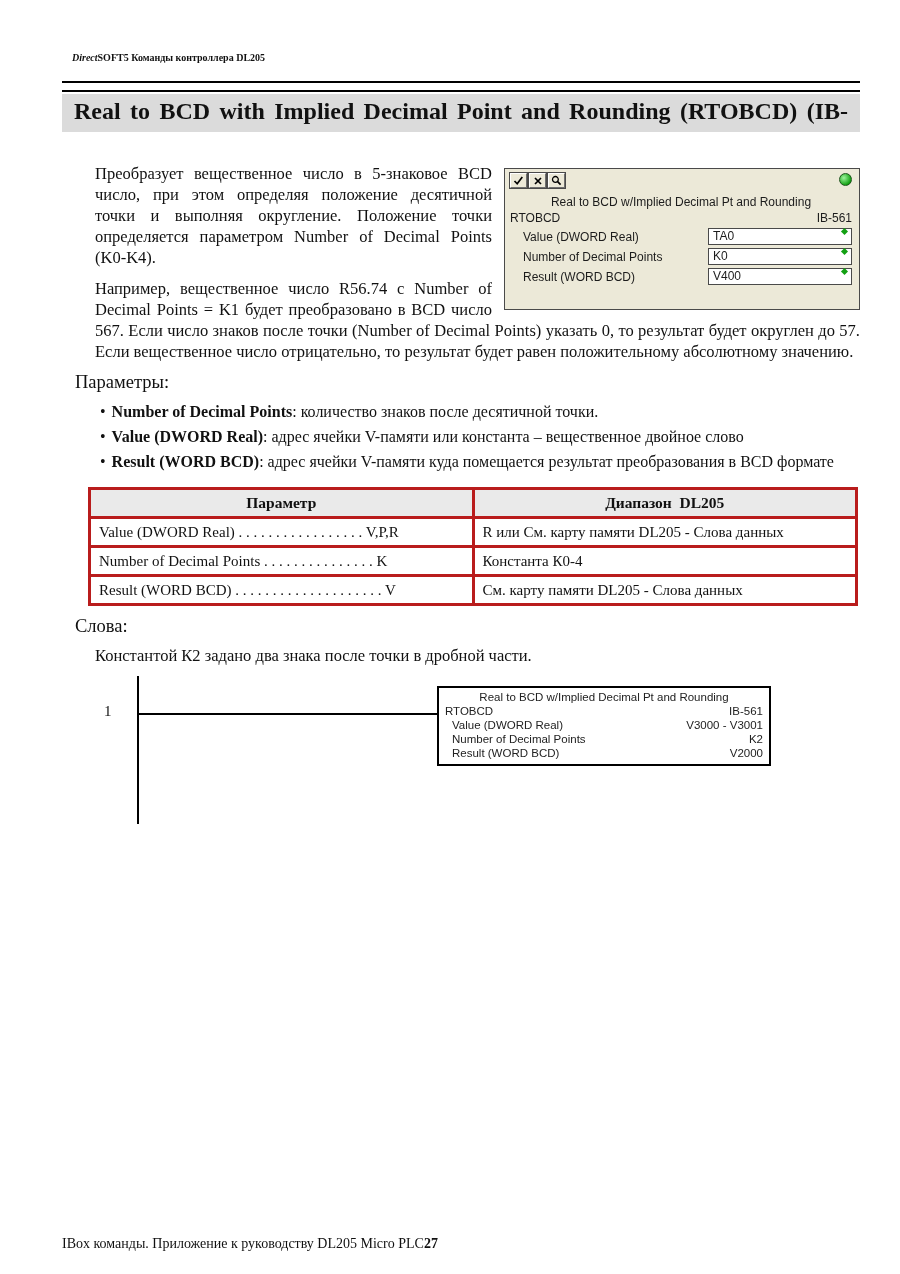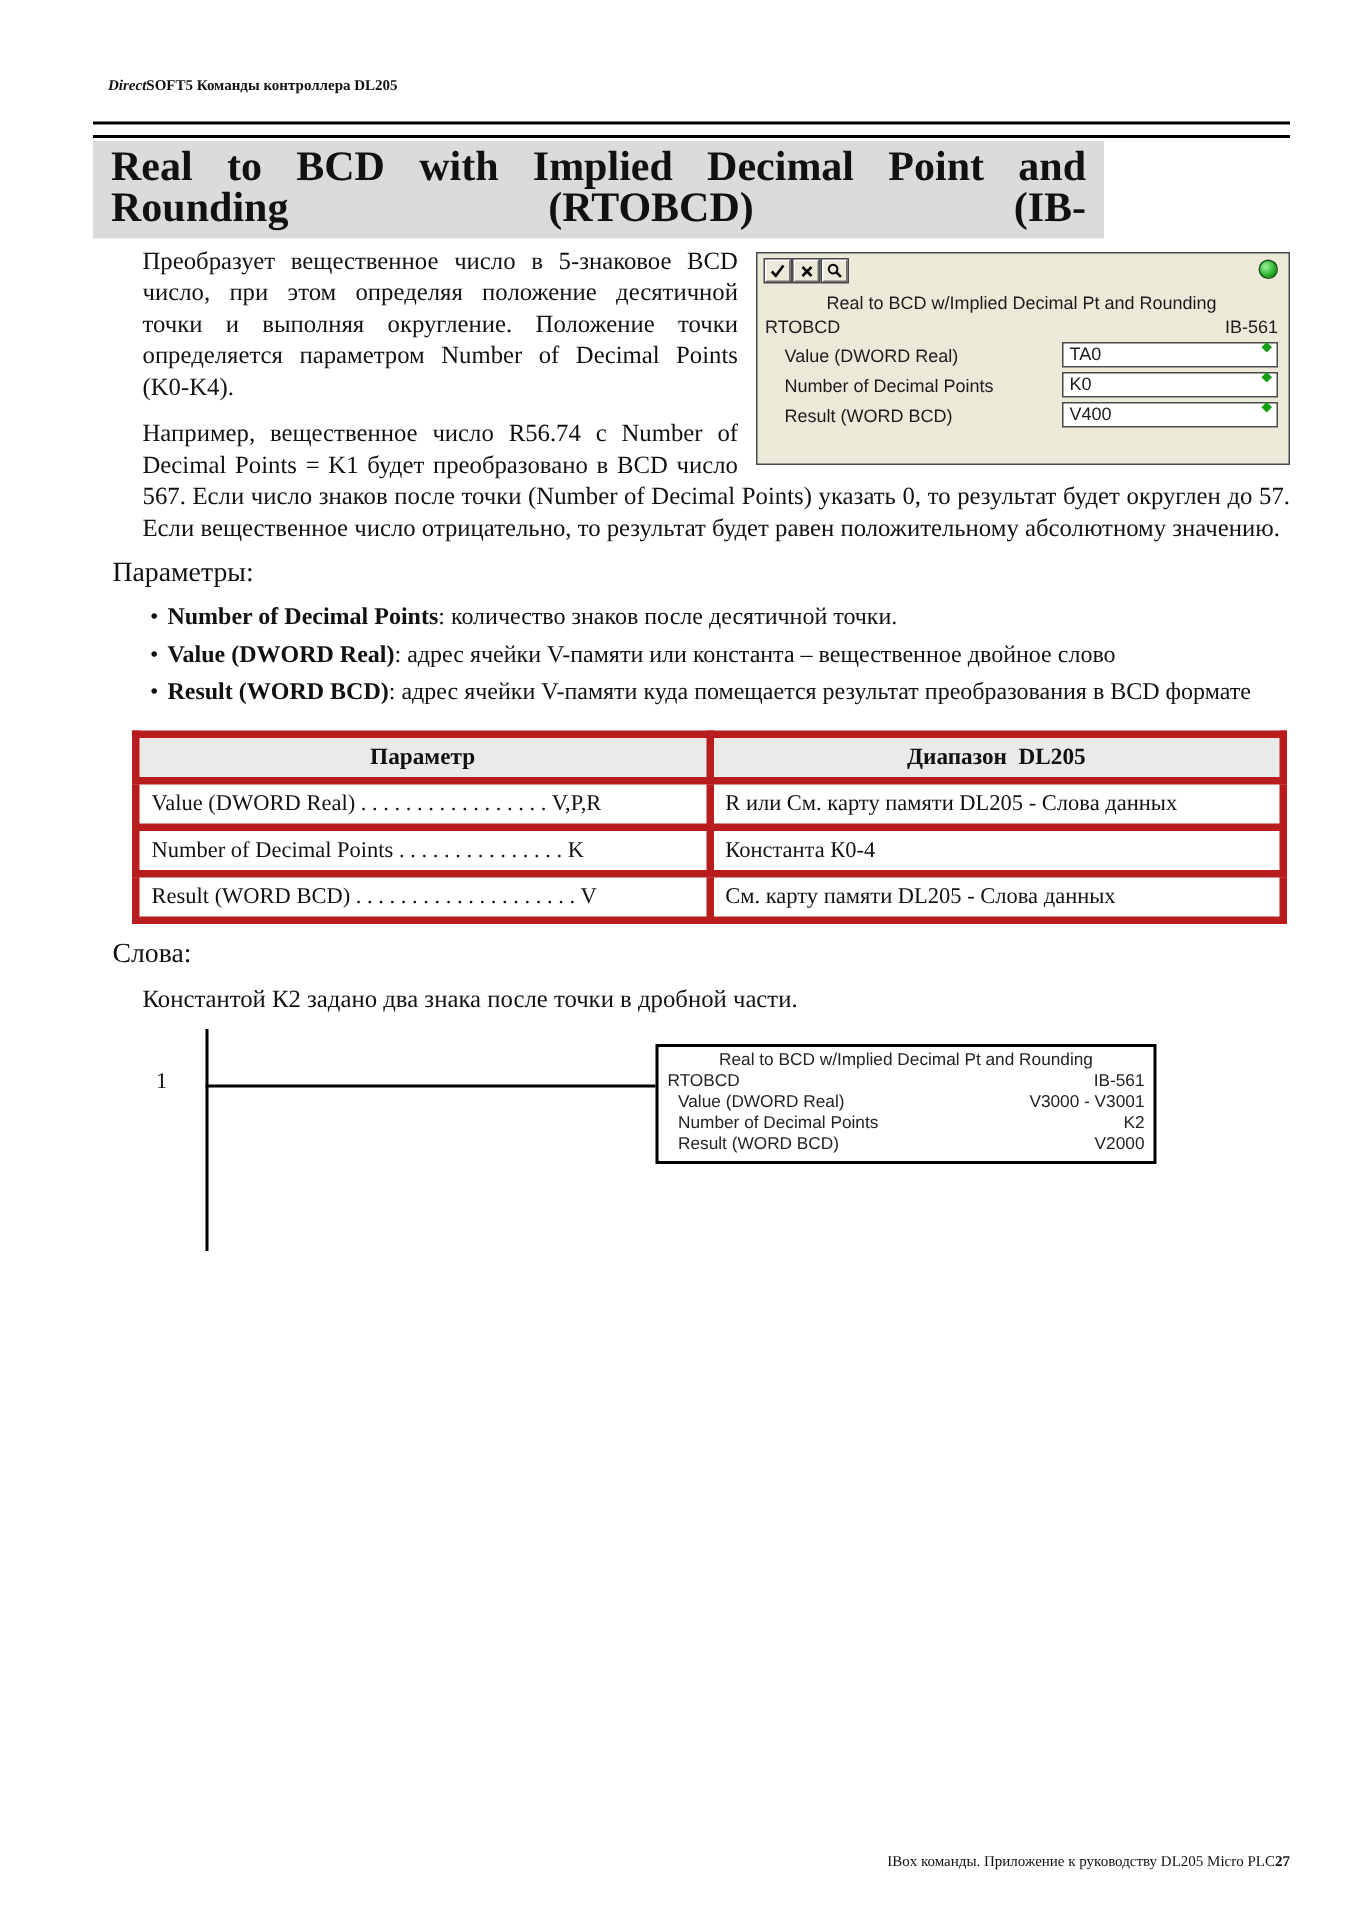--- a/index.html
+++ b/index.html
@@ -6,22 +6,22 @@
   body{
     width:900px;height:1274px;position:relative;background:#ffffff;
     font-family:"Liberation Serif", serif;color:#111;overflow:hidden;
   }
   
   .running-head{position:absolute;left:72px;top:52px;font-size:10px;font-weight:bold;}
   .rh-italic{font-style:italic;}
   .double-rule{position:absolute;left:62px;top:81px;width:798px;height:7px;
     border-top:2px solid #000;border-bottom:2px solid #000;}
   
-  .title-band{position:absolute;left:62px;top:94px;width:674px;box-sizing:border-box;
-    background:#dbdbdb;padding:4px 12px 7px 12px;font-size:28px;font-weight:bold;line-height:27px;}
+  .title-band{position:absolute;left:62px;top:94px;width:798px;box-sizing:border-box;
+    background:#dbdbdb;padding:4px 12px 7px 12px;font-size:24px;font-weight:bold;line-height:27px;}
   .title-line1{text-align:justify;text-align-last:justify;}
   
   .flow{position:absolute;left:62px;top:163px;width:798px;}
   .indented{padding-left:33px;}
   .para{font-size:16.5px;line-height:21px;text-align:justify;margin:0 0 10px 0;}
   
   .dlg{float:right;width:356px;height:142px;box-sizing:border-box;margin:5px 0 10px 12px;
     background:#ece9d8;border:1px solid #4a4a4a;padding:4px 7px 4px 5px;
     font-family:"Liberation Sans", sans-serif;font-size:12px;color:#1c1c1c;}
   .dlg-toolbar{display:flex;align-items:flex-start;height:19px;}
@@ -38,38 +38,38 @@
   .dlg-inputbox{flex:1;height:17px;box-sizing:border-box;border:1px solid #4a4a4a;background:#fff;
     display:flex;align-items:flex-start;justify-content:space-between;padding:0 4px;}
   .diamond{width:5px;height:5px;background:#13a013;transform:rotate(45deg);}
   
   .h2{font-size:18.5px;font-weight:normal;margin:4px 0 8px 13px;}
   .bullets{margin:0 0 10px 0;padding:0 0 0 38px;list-style:none;}
   .bullets li{font-size:16px;line-height:22px;text-align:justify;margin-bottom:3px;}
   .bullets .bullet{margin-right:6px;}
   
   .ptable{border-collapse:collapse;margin:14px 0 10px 26px;width:770px;table-layout:fixed;}
-  .ptable th,.ptable td{border:5px solid #b91c1c;font-size:15px;padding:3px 8px;height:20px;}
+  .ptable th,.ptable td{border:3px solid #b91c1c;font-size:15px;padding:3px 8px;height:20px;}
   .ptable{border:2px solid #000;}
   .ptable th{background:#eaeaea;font-size:15.5px;text-align:center;white-space:pre-wrap;}
   .ptable td.c1{width:392px;white-space:nowrap;overflow:hidden;}
   
   .ladder{position:relative;height:160px;margin-top:6px;}
   .rail{position:absolute;left:75px;top:0;width:2px;height:148px;background:#000;}
   .wire{position:absolute;left:75px;top:37px;width:302px;height:2px;background:#000;}
   .rung-num{position:absolute;left:42px;top:27px;font-size:15px;}
   .ibox{position:absolute;left:375px;top:10px;width:334px;box-sizing:border-box;border:2px solid #000;
     background:#fff;padding:3px 6px 5px 6px;font-family:"Liberation Sans", sans-serif;
     font-size:11.5px;color:#222;}
   .ibox .t{text-align:center;margin-bottom:1px;}
   .ibox .r{display:flex;justify-content:space-between;margin-top:2px;}
   .ibox .r .lab.ind{padding-left:7px;}
   
   .footer{position:absolute;left:62px;top:1236px;width:798px;display:flex;
-    justify-content:flex-end;font-size:10px;}
+    justify-content:flex-start;font-size:14px;}
   .page-num{font-weight:bold;}
 </style>
 </head>
 <body>
 
 <div class="running-head"><span class="rh-italic">Direct</span><span>SOFT5 Команды контроллера DL205</span></div>
 
 <div class="double-rule"></div>
 
 <div class="title-band">

